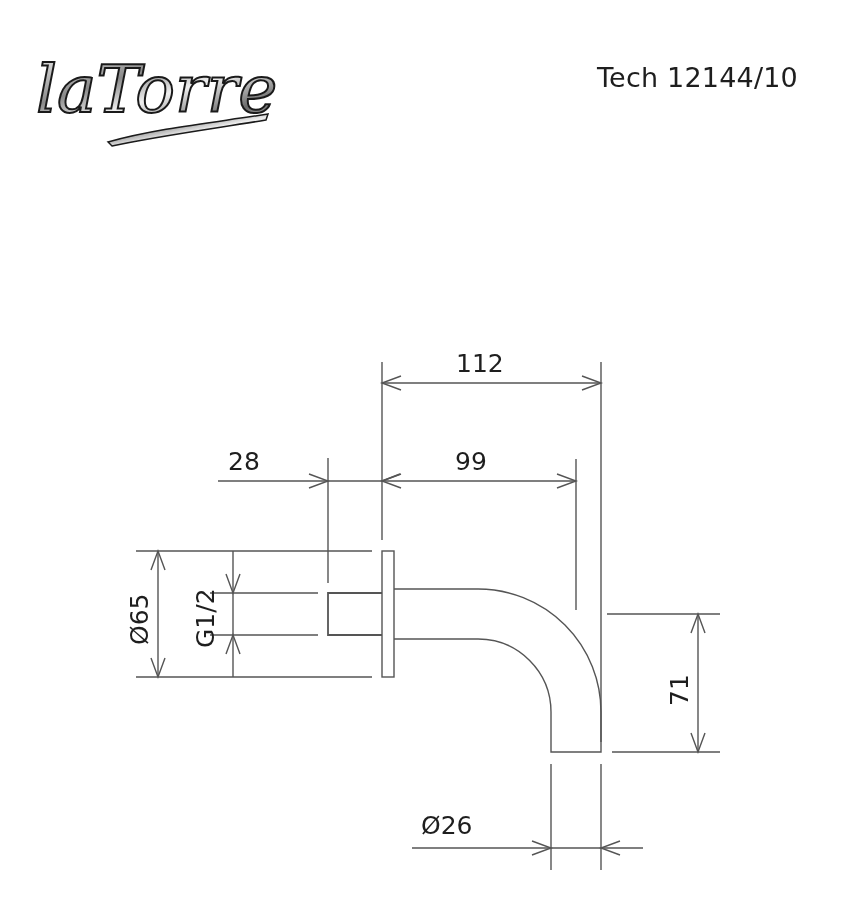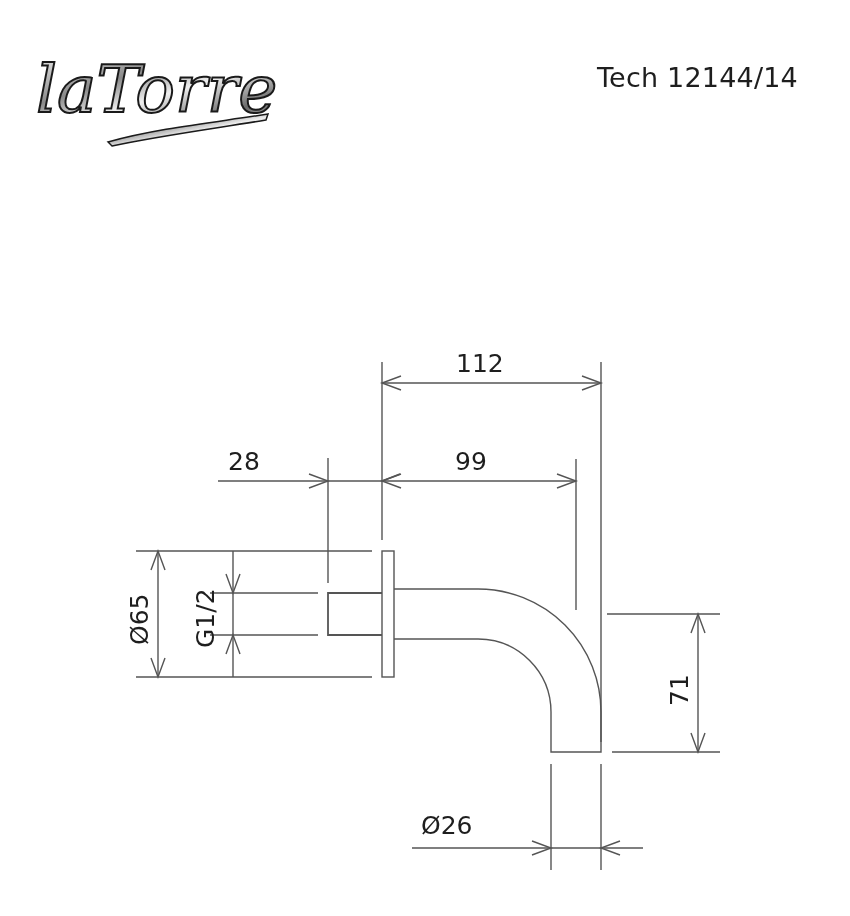--- a/index.html
+++ b/index.html
@@ -19,21 +19,21 @@
       <stop offset="0.35" stop-color="#8a8a8a"></stop>
       <stop offset="0.55" stop-color="#efefef"></stop>
       <stop offset="0.8" stop-color="#6a6a6a"></stop>
       <stop offset="1" stop-color="#cfcfcf"></stop>
     </linearGradient>
   </defs>
   <text x="8" y="82" font-family="DejaVu Serif, serif" font-style="italic" font-size="66" fill="url(#chrome)" stroke="#1a1a1a" stroke-width="2">laTorre</text>
   <path d="M80 112 C 130 98, 190 92, 240 84 L 238 90 C 190 98, 130 106, 84 116 Z" fill="url(#chrome)" stroke="#1a1a1a" stroke-width="1.5"></path>
 </svg>
 
-<div class="code">Tech 12144/14</div>
+<div class="code">Tech 12144/10</div>
 
 <svg class="drawing" width="850" height="916" viewBox="0 0 850 916">
   <g fill="none" stroke="#555" stroke-width="1.4">
 
     <g>
       <path d="M394 589 L478 589 A123 123 0 0 1 601 712 L601 752 L551 752 L551 712 A73 73 0 0 0 478 639 L394 639"></path>
     </g>
 
     <rect x="382" y="551" width="12" height="126"></rect>
 

